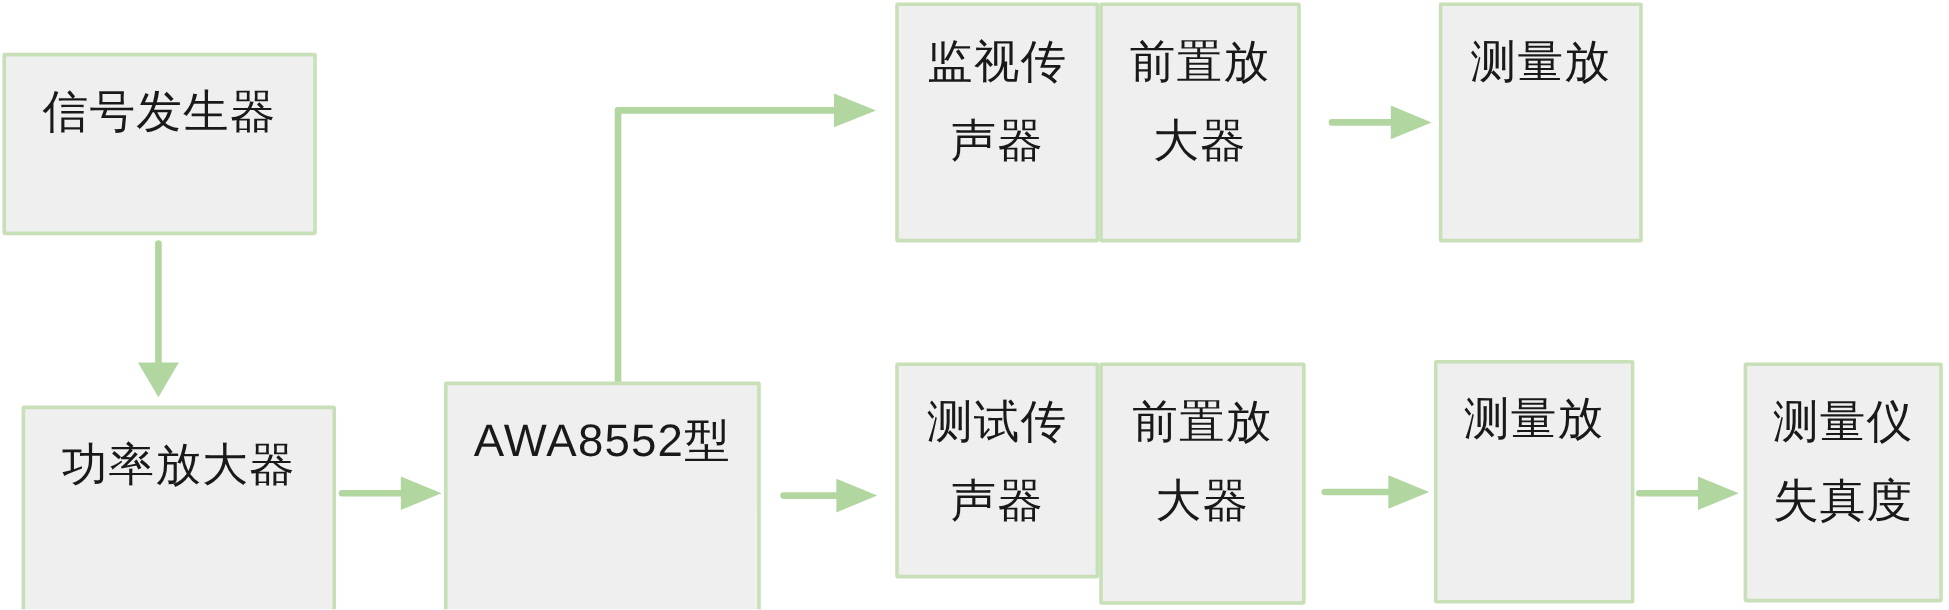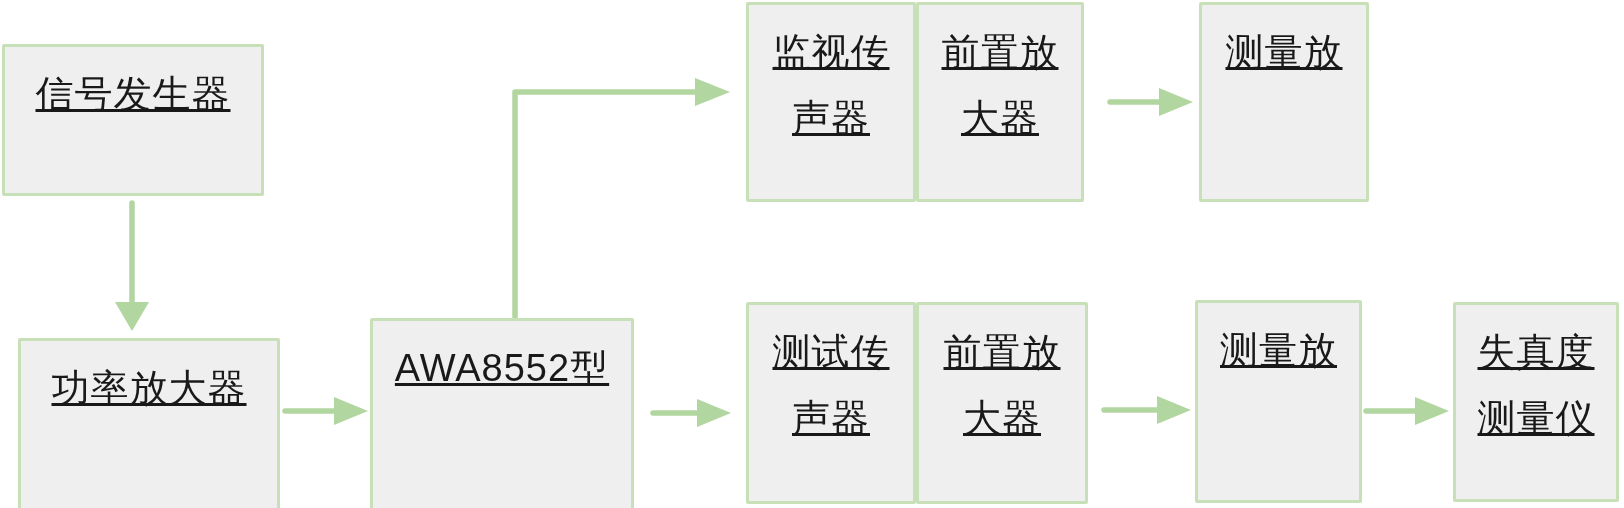--- a/index.html
+++ b/index.html
@@ -17,21 +17,21 @@
     background: #efefef;
     border: 3px solid #c8e0b8;
     border-radius: 2px;
     color: #191919;
     font-size: 38px;
     line-height: 66px;
     text-align: center;
     padding-top: 14px;
     letter-spacing: 1px;
   }
-  .node .line { display: block; white-space: nowrap; text-decoration: underline; }
+  .node .line { display: block; white-space: nowrap; }
   .connectors {
     position: absolute;
     left: 0; top: 0;
     width: 1624px; height: 508px;
     pointer-events: none;
   }
   .connectors line, .connectors polyline {
     stroke: #b2d6a0;
     stroke-width: 5.5;
     fill: none;
@@ -95,32 +95,32 @@
 
   <div class="node" style="left:916px; top:2px; width:168px; height:200px;">
     <span class="line">前置放</span>
     <span class="line">大器</span>
   </div>
 
   <div class="node" style="left:1199px; top:2px; width:170px; height:200px;">
     <span class="line">测量放</span>
   </div>
 
-  <div class="node" style="left:746px; top:302px; width:170px; height:202px;">
+  <div class="node" style="left:746px; top:302px; width:170px; height:180px;">
     <span class="line">测试传</span>
     <span class="line">声器</span>
   </div>
 
   <div class="node" style="left:916px; top:302px; width:172px; height:202px;">
     <span class="line">前置放</span>
     <span class="line">大器</span>
   </div>
 
   <div class="node" style="left:1195px; top:300px; width:167px; height:203px;">
     <span class="line">测量放</span>
   </div>
 
   <div class="node" style="left:1453px; top:302px; width:166px; height:200px;">
+    <span class="line">测量仪</span>
     <span class="line">失真度</span>
-    <span class="line">测量仪</span>
   </div>
 
 </div>
 
 </body></html>

